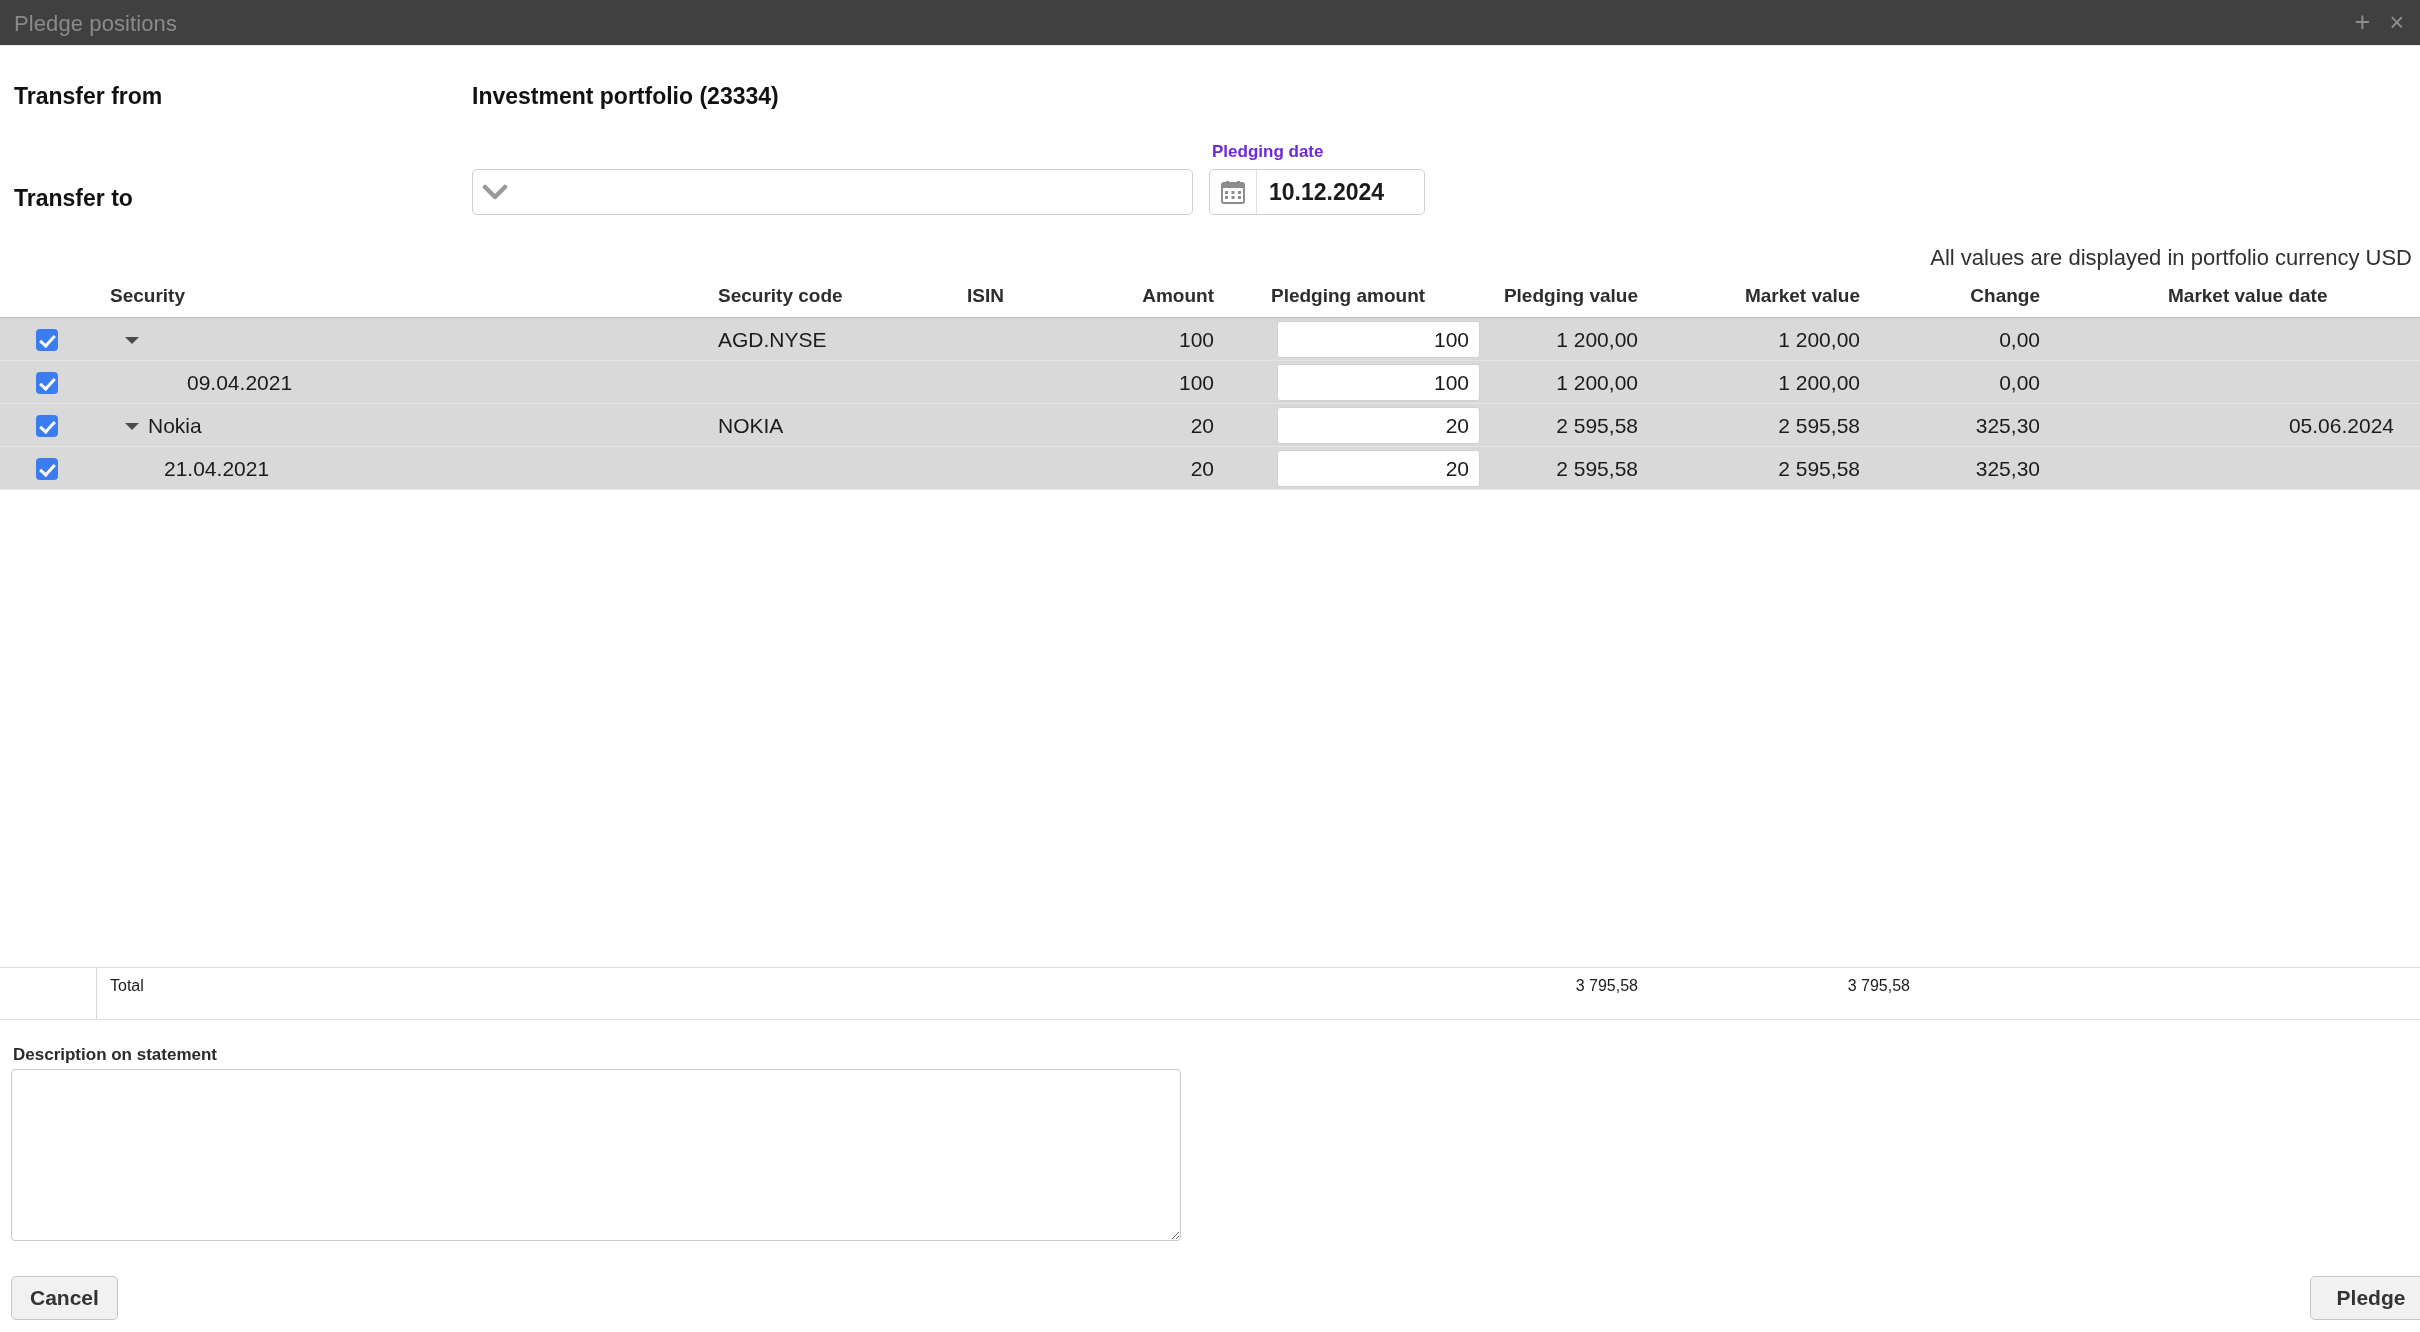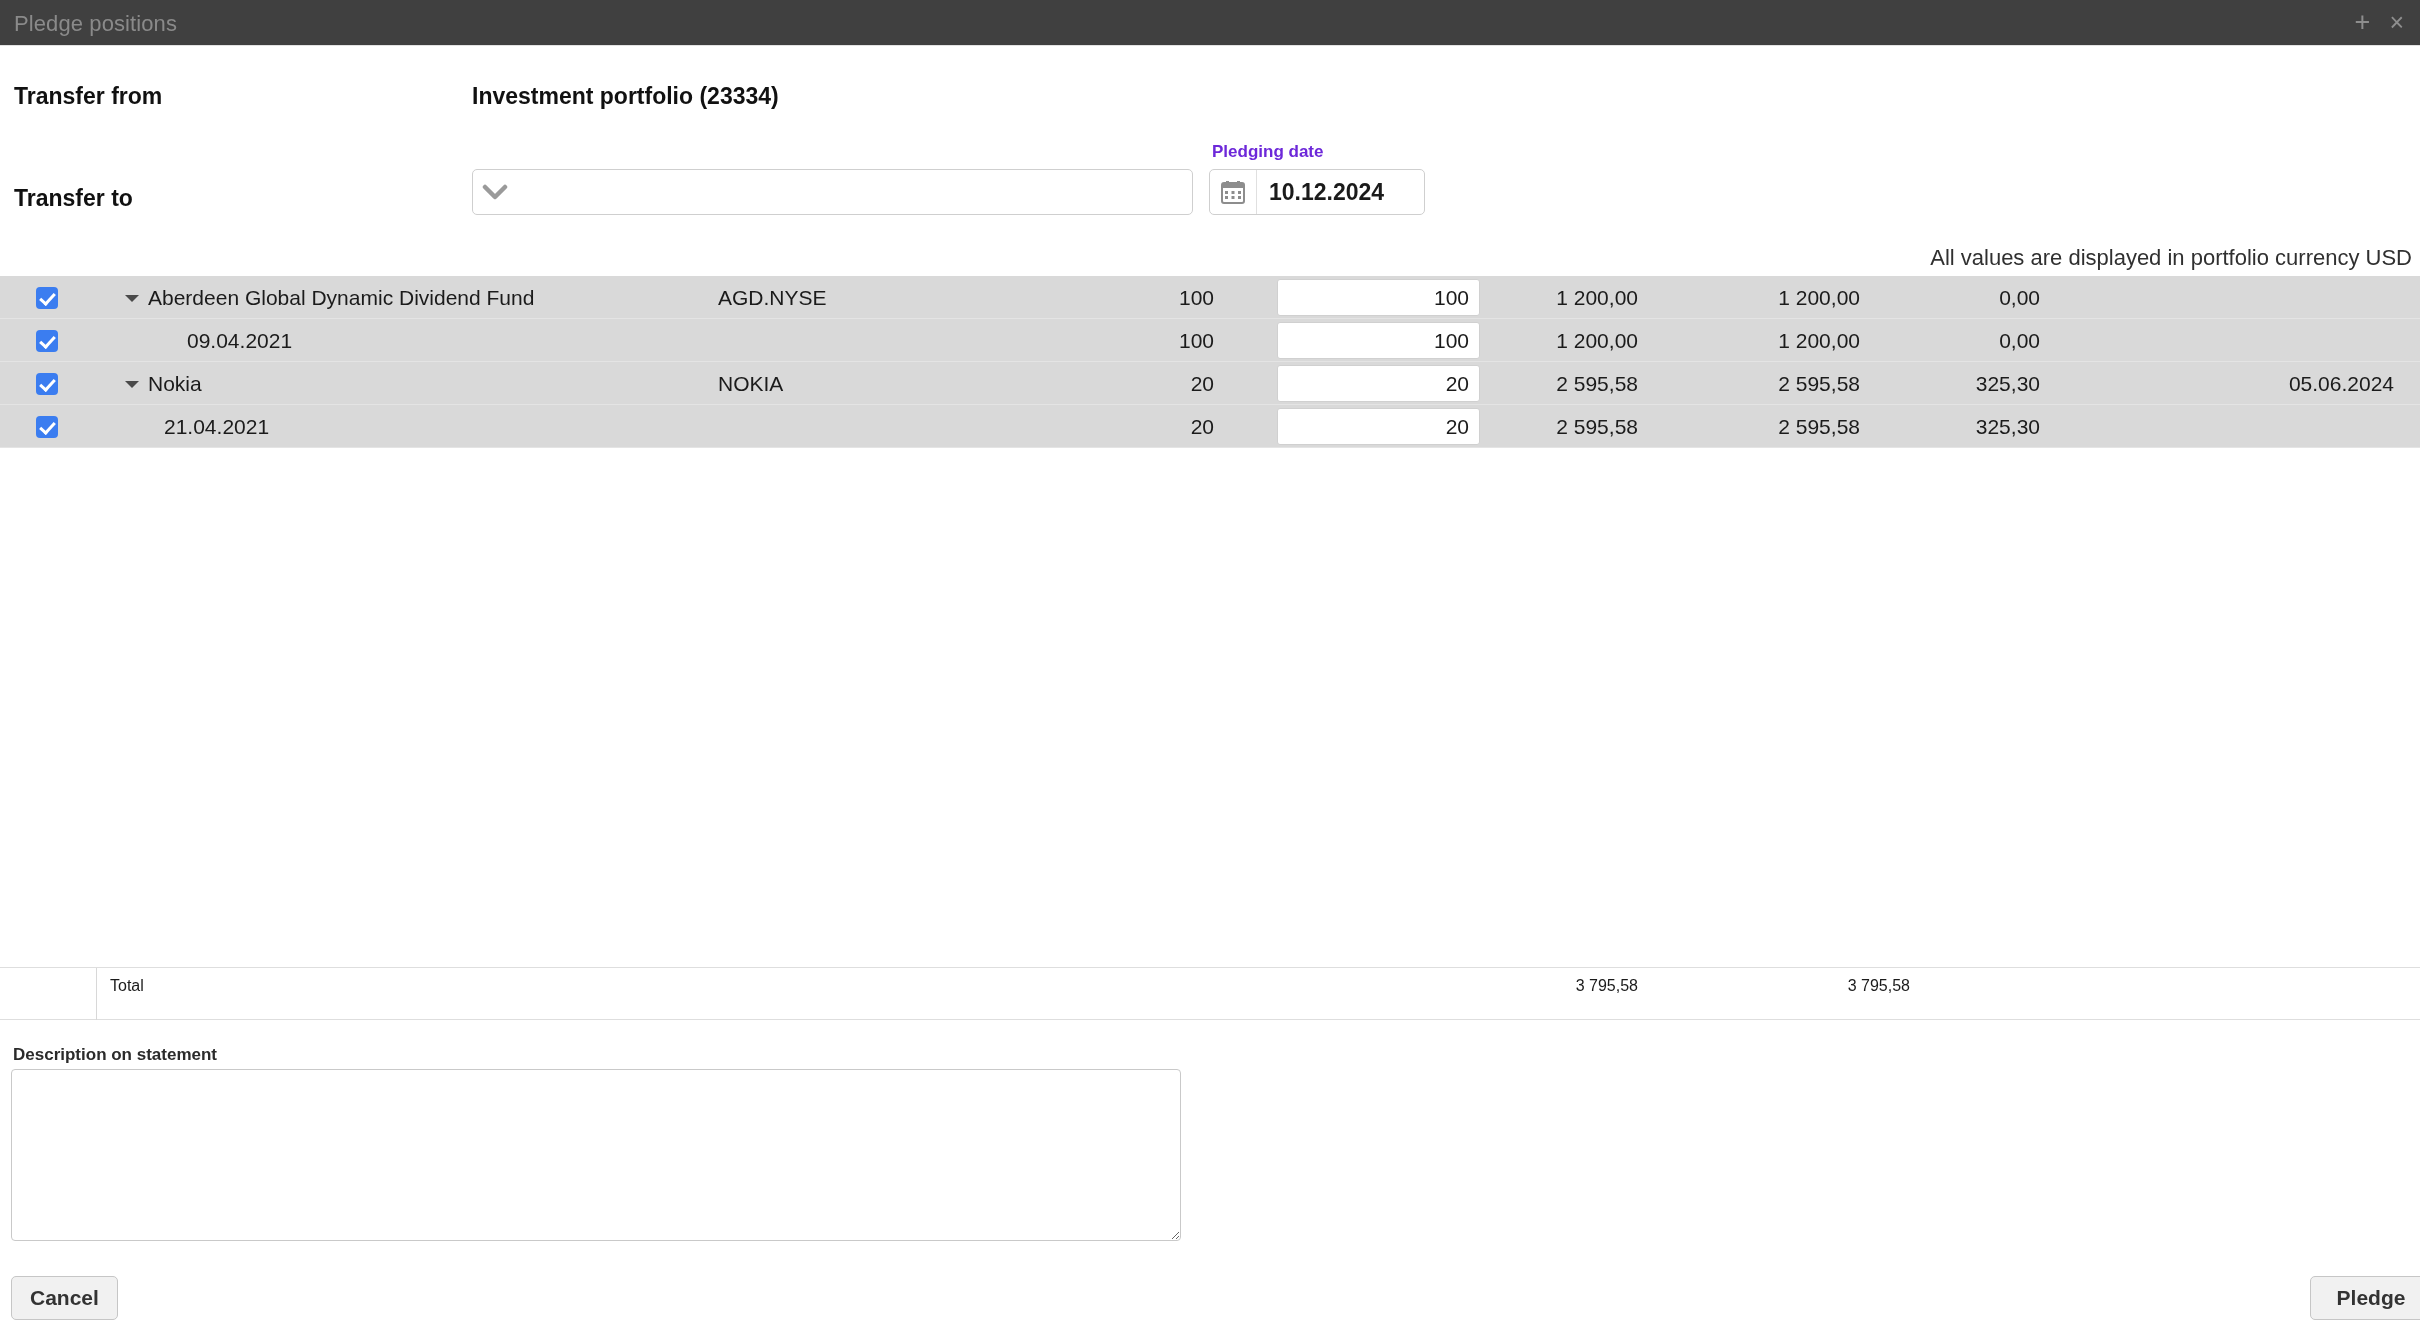--- a/index.html
+++ b/index.html
@@ -237,31 +237,41 @@
 </div>
 
 <div class="currency-note">All values are displayed in portfolio currency USD</div>
 
 <div class="head-check">
   <span class="checkbox"></span>
 </div>
 <div class="vline"></div>
 
 <div class="table-wrap">
+  <div class="thead">
+    <div class="th" style="left:110px;">Security</div>
+    <div class="th" style="left:718px;">Security code</div>
+    <div class="th num" style="left:880px;width:124px;">ISIN</div>
+    <div class="th num" style="left:1014px;width:200px;">Amount</div>
+    <div class="th" style="left:1271px;">Pledging amount</div>
+    <div class="th num" style="left:1380px;width:258px;">Pledging value</div>
+    <div class="th num" style="left:1650px;width:210px;">Market value</div>
+    <div class="th num" style="left:1872px;width:168px;">Change</div>
+    <div class="th" style="left:2168px;">Market value date</div>
+  </div>
   <div id="rows-container">
       <div class="row">
         <div class="chk">
           <span class="checkbox"></span>
         </div>
         <div class="tri" style="left: 124px;">
           <svg width="16" height="10" viewBox="0 0 16 10">
             <path d="M1 2 L15 2 L8 9 Z" fill="#4a4a4a"></path>
           </svg>
         </div>
-        <div class="cell" style="left: 148px;">Aberdeen Global Dynamic Dividend Fund</div>
         <div class="cell" style="left: 718px; width: 200px;">AGD.NYSE</div>
         <div class="cell num" style="left: 880px; width: 124px;"></div>
         <div class="cell num" style="left: 1014px; width: 200px;">100</div>
         <div class="cell num" style="left: 1380px; width: 258px;">1 200,00</div>
         <div class="cell num" style="left: 1650px; width: 210px;">1 200,00</div>
         <div class="cell num" style="left: 1872px; width: 168px;">0,00</div>
         <div class="cell num" style="left: 2168px; width: 226px;"></div>
         <div class="pledging-input">100</div>
       </div>
       <div class="row">

